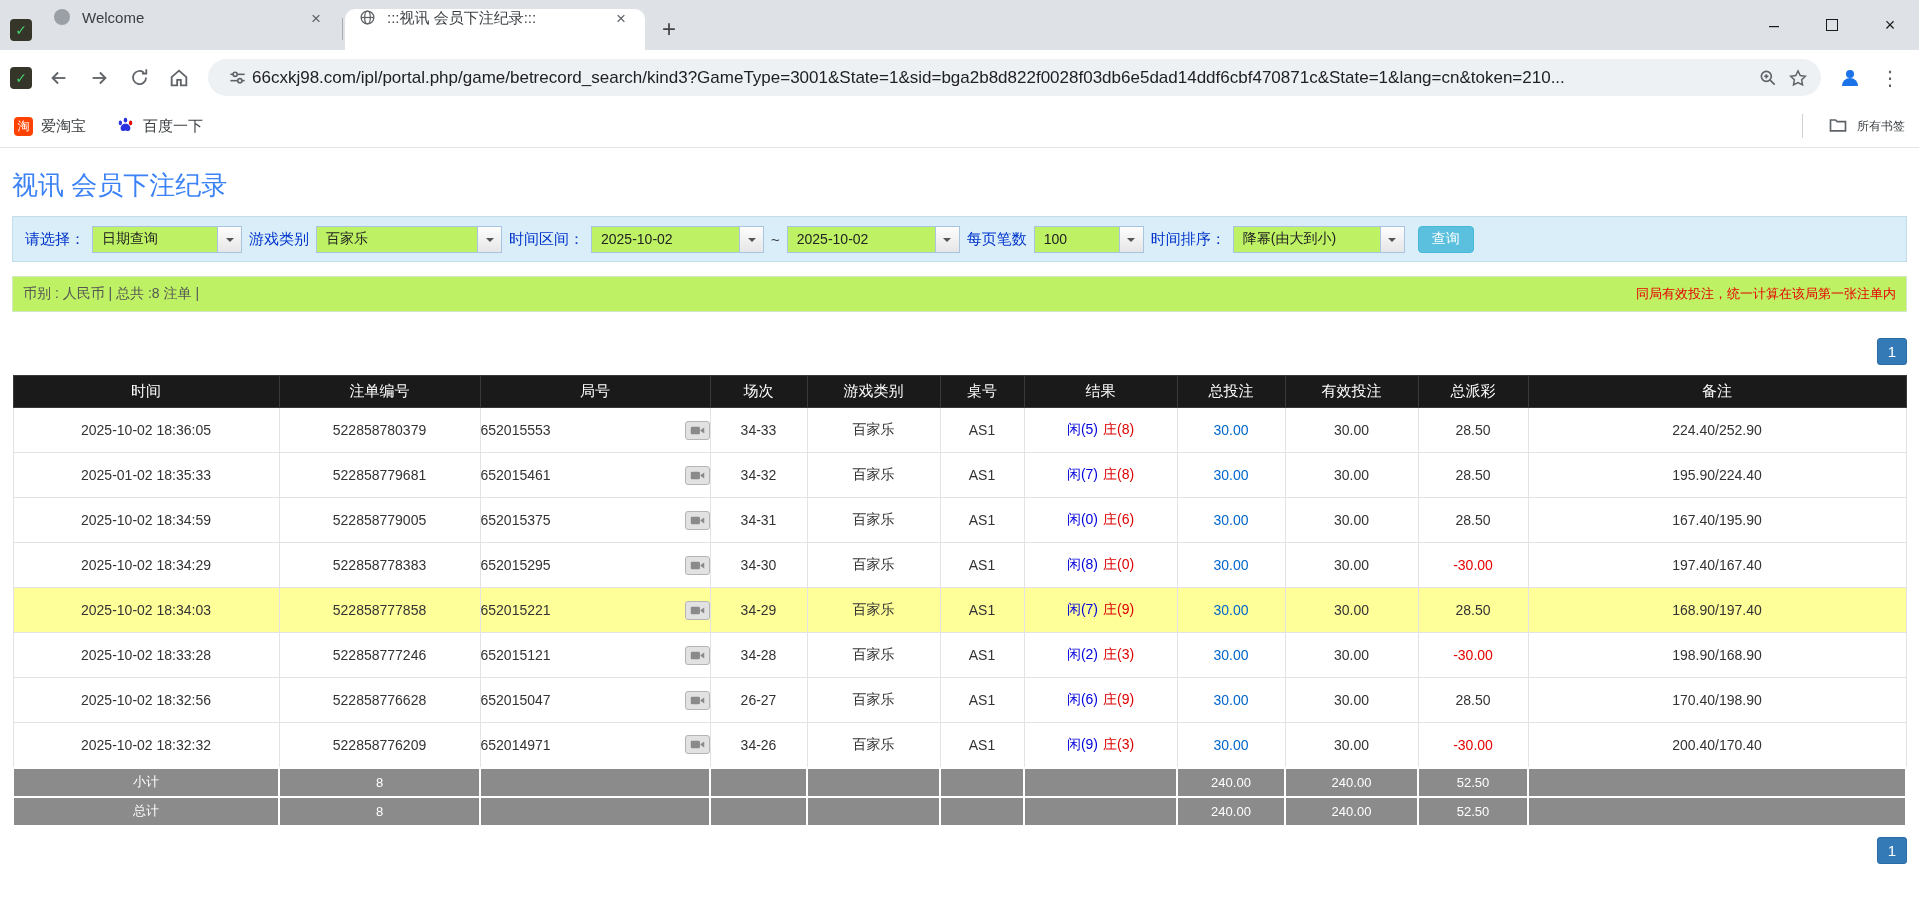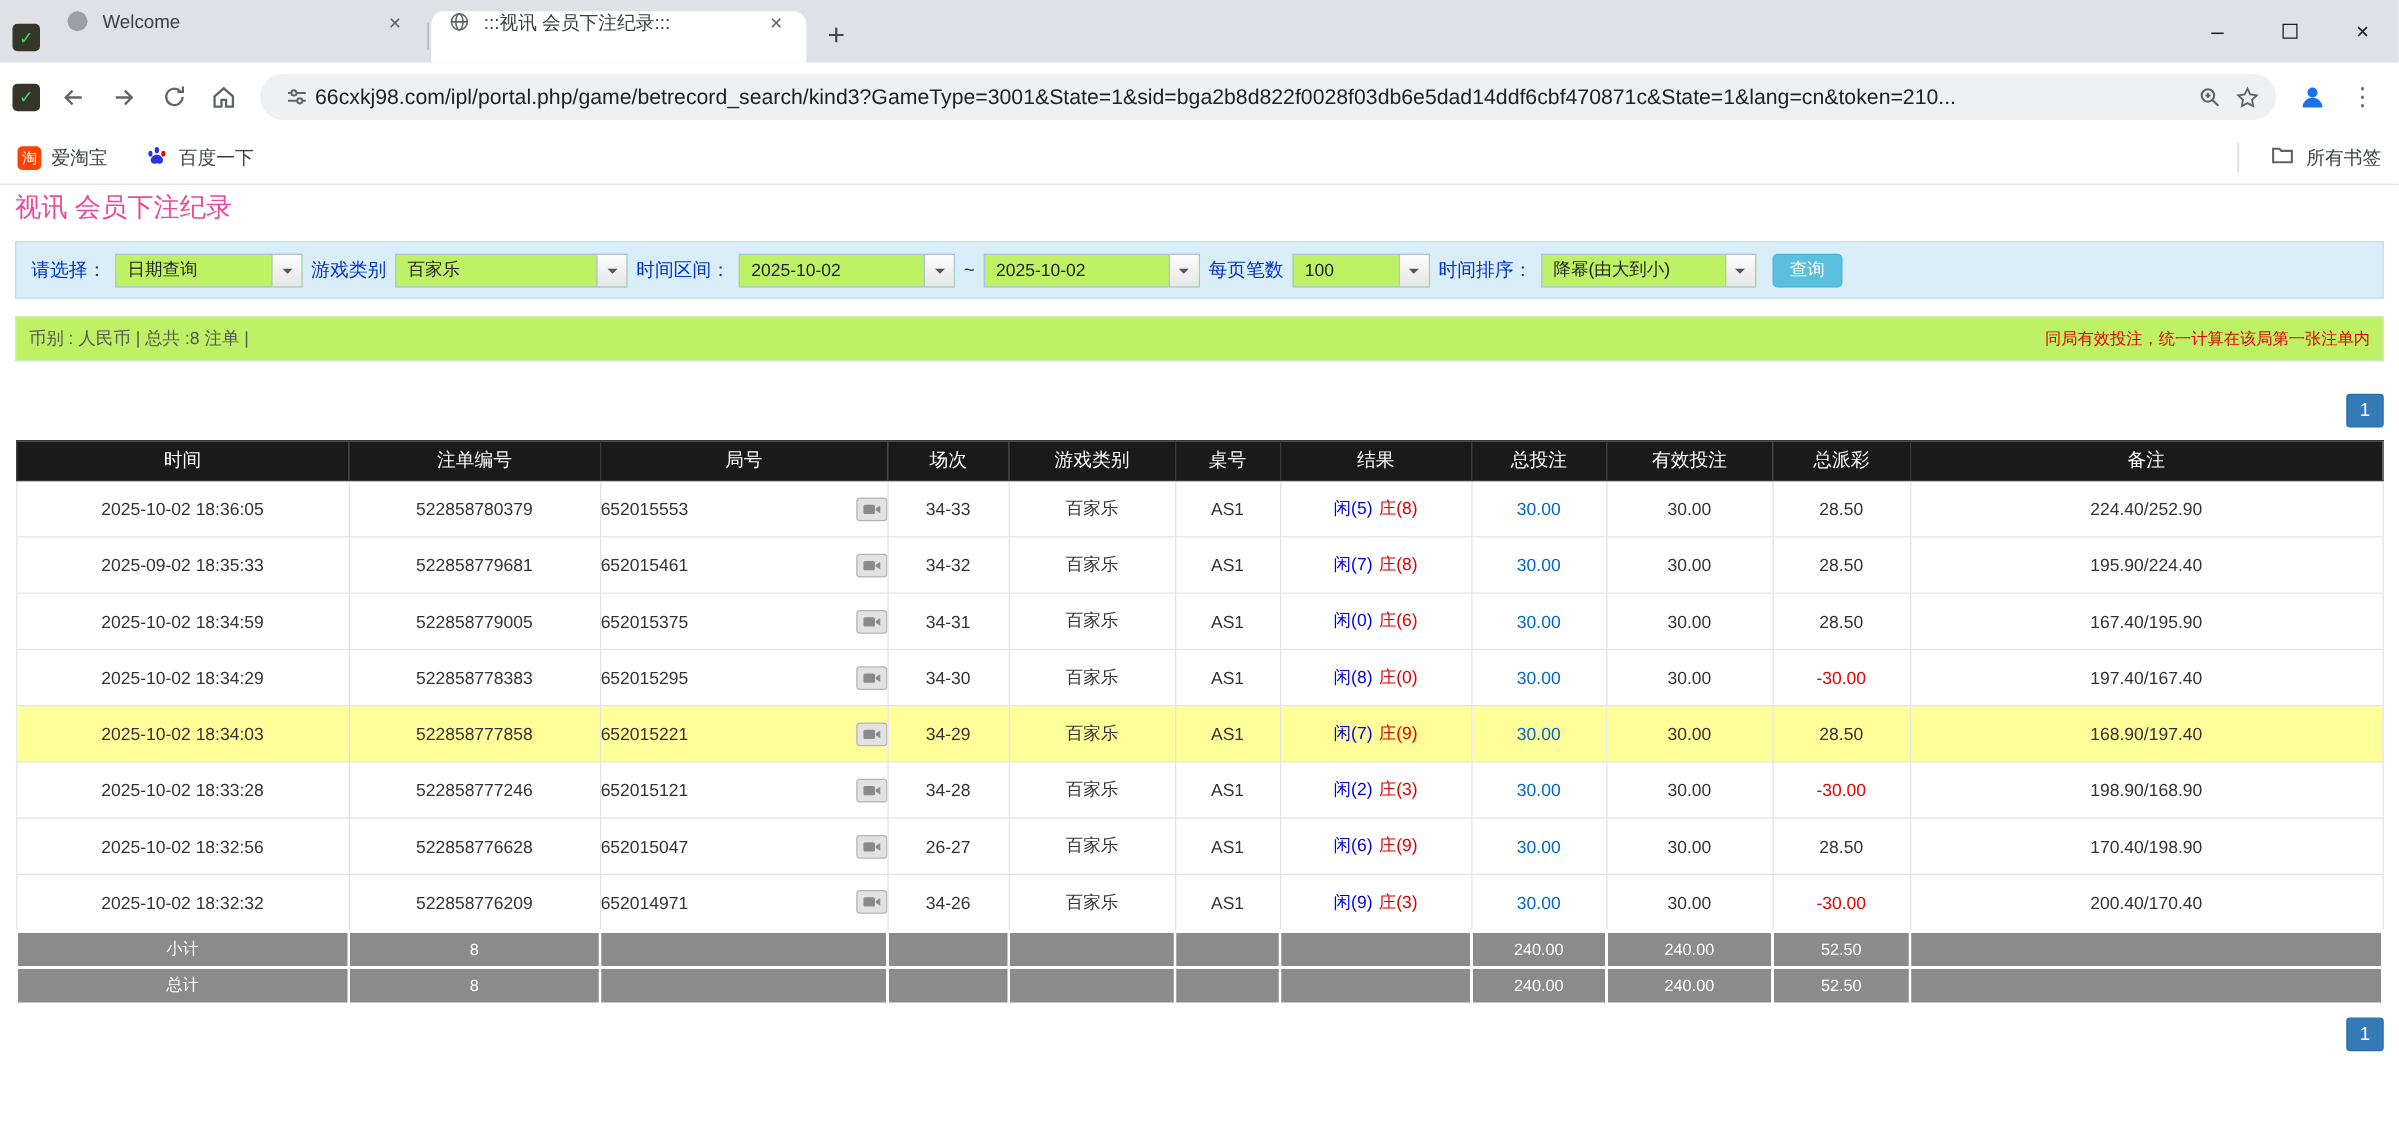--- a/index.html
+++ b/index.html
@@ -27,26 +27,26 @@
   .nav-icon{width:38px;height:38px;border-radius:50%;display:flex;align-items:center;justify-content:center;flex:0 0 auto}
   .addressbar{flex:1;min-width:0;height:37px;background:#eef1f4;border-radius:19px;display:flex;align-items:center;
     padding:0 8px 0 14px;margin:0 8px}
   .url-text{flex:1;min-width:0;font-size:17px;color:#202124;white-space:nowrap;overflow:hidden}
   .bar-icon{width:30px;height:30px;display:flex;align-items:center;justify-content:center;flex:0 0 auto}
 
   .bookmarksbar{height:43px;background:#fff;display:flex;align-items:center;padding:0 14px;border-bottom:1px solid #e4e4e4}
   .bm{display:flex;align-items:center;gap:8px;font-size:15px;color:#3c4043;margin-right:30px}
   .bm-icon-taobao{width:19px;height:19px;border-radius:4px;background:#ff4200;color:#fff;font-size:12px;
     display:flex;align-items:center;justify-content:center}
-  .bm-right{margin-left:auto;display:flex;align-items:center;gap:9px;font-size:15px;color:#3c4043}
+  .bm-right{margin-left:auto;display:flex;align-items:center;gap:9px;font-size:12px;color:#3c4043}
   .vsep{width:1px;height:24px;background:#d0d0d0;margin-right:16px}
 
   
   .pagebody{padding:0 12px}
-  .page-title{font-size:21px;color:#ec4899;font-weight:400;margin:4px 0 13px}
+  .page-title{font-size:26px;color:#3b82f6;font-weight:400;margin:20px 0 13px}
 
   .filterbar{background:#d9eef8;border:1px solid #c3ddea;height:46px;display:flex;align-items:center;
     padding:0 12px;gap:7px;font-size:15px}
   .flabel{color:#0033cc;white-space:nowrap}
   .combo{display:inline-flex;height:27px;background:#bef264;border:1px solid #a9c4de;flex:0 0 auto}
   .combo-text{display:flex;align-items:center;padding:0 9px;font-size:14px;color:#222;flex:1;white-space:nowrap}
   .combo-arrow{width:24px;border-left:1px solid #a9c4de;background:linear-gradient(#fdfdfd,#e6e6e6);
     display:flex;align-items:center;justify-content:center}
   .combo-arrow::after{content:"";border:4px solid transparent;border-top-color:#555;margin-top:5px}
   .tilde{color:#333}
@@ -303,21 +303,21 @@
         <td>34-33</td>
         <td>百家乐</td>
         <td>AS1</td>
         <td><span class="res-p">闲(5)</span><span class="res-b">庄(8)</span></td>
         <td><span class="betlink">30.00</span></td>
         <td>30.00</td>
         <td>28.50</td>
         <td>224.40/252.90</td>
       </tr>
       <tr>
-        <td>2025-09-02 18:35:33</td>
+        <td>2025-01-02 18:35:33</td>
         <td>522858779681</td>
         <td>
             <span class="round-cell">
               <span>652015461</span>
               <span class="cam-btn">
                 <svg width="15" height="11" viewBox="0 0 24 18" fill="#8a8a8a">
                   <rect x="1" y="3" width="15" height="12" rx="2"></rect>
                   <path d="M17 8 L23 4 V14 L17 10 Z"></path>
                 </svg>
               </span>

